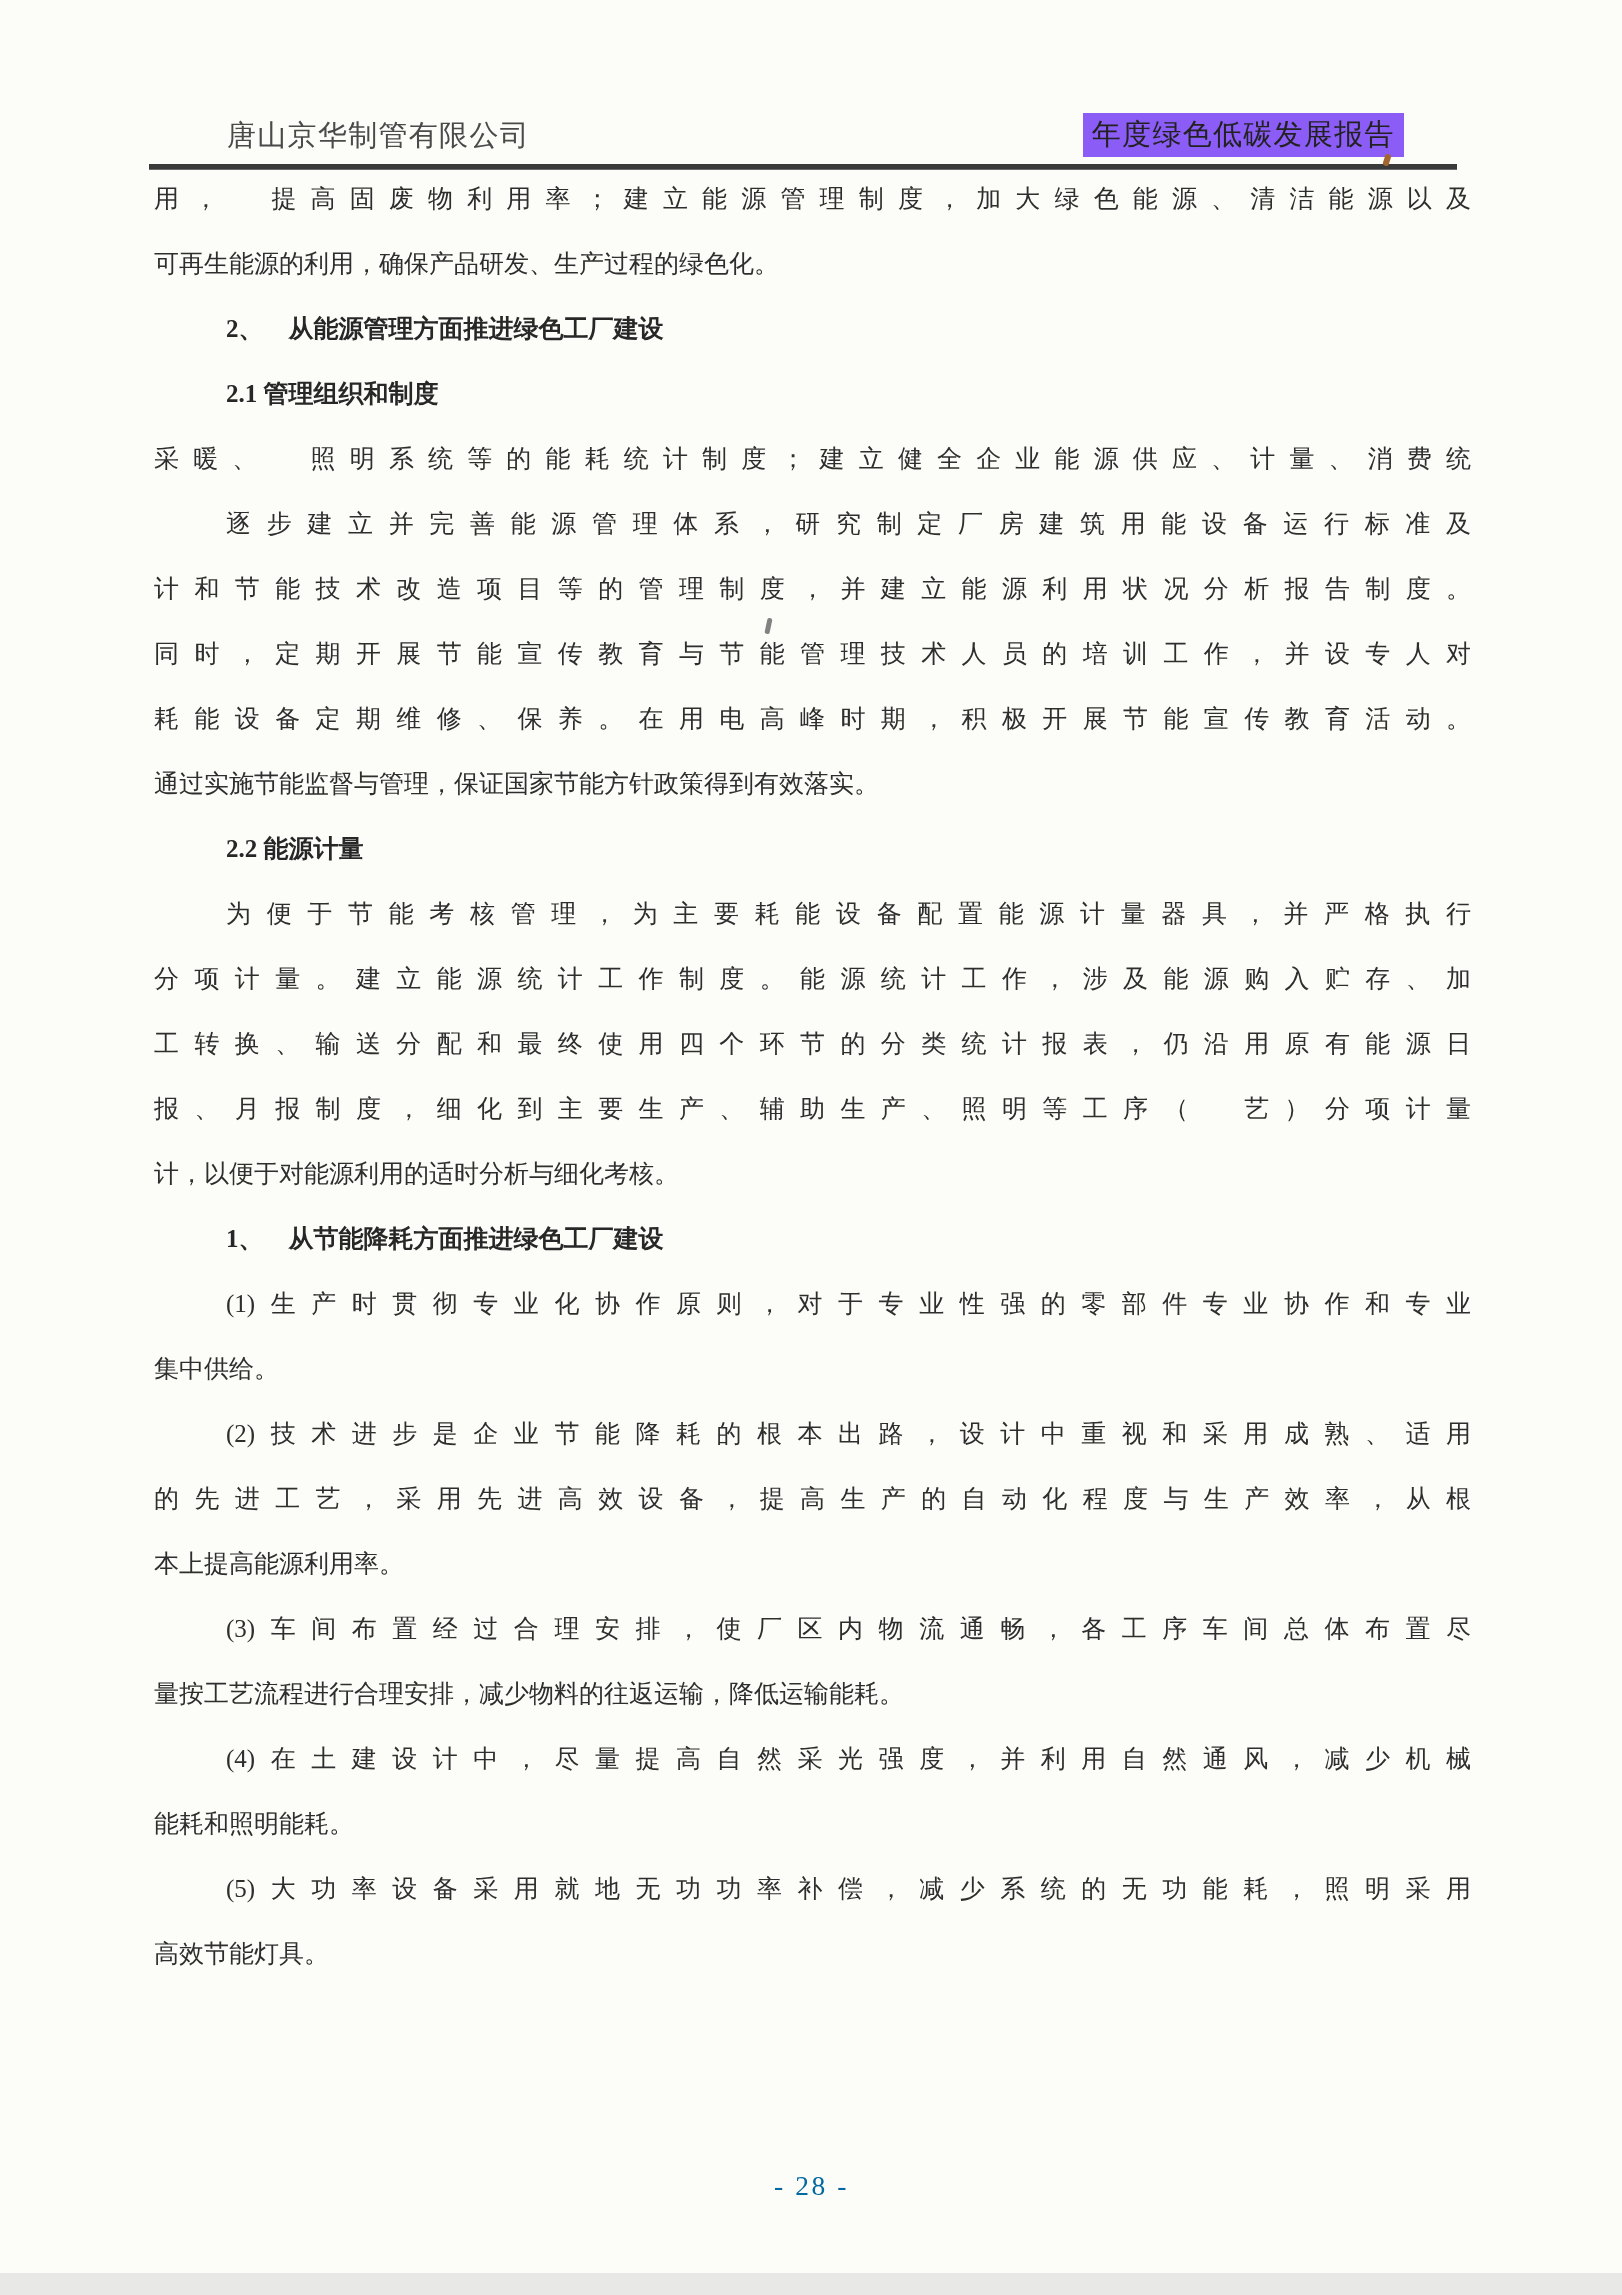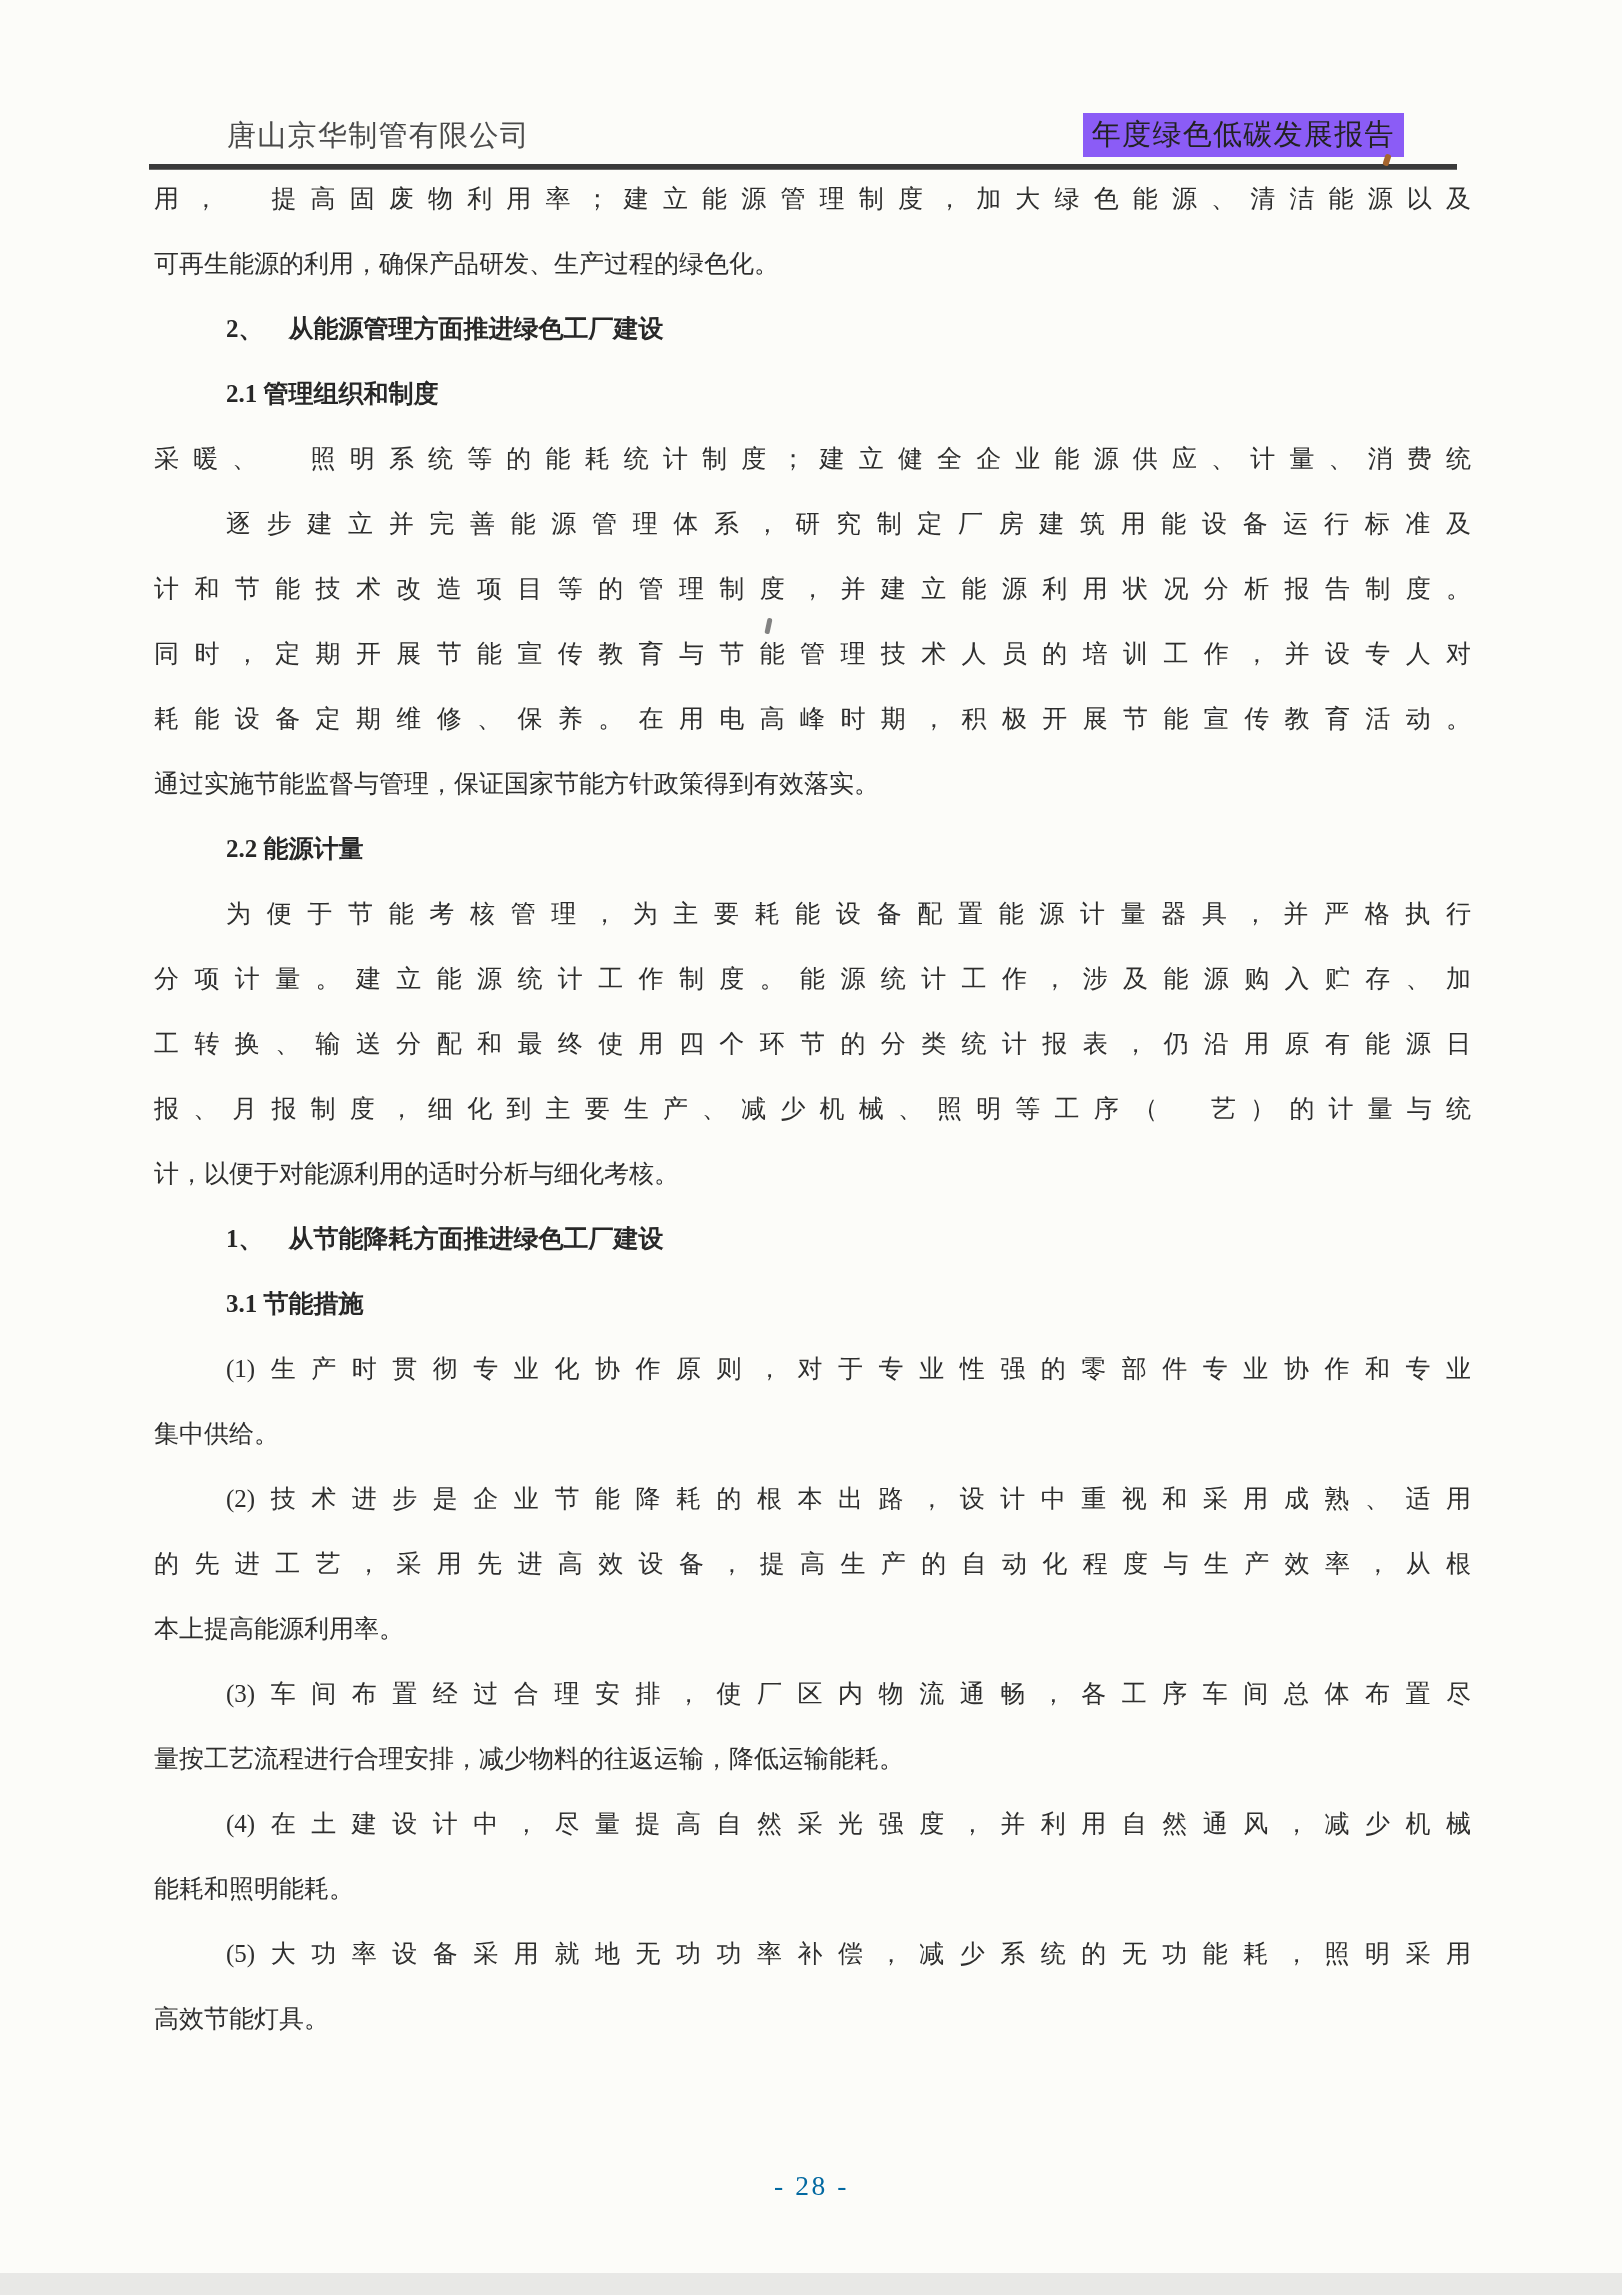--- a/index.html
+++ b/index.html
@@ -84,24 +84,23 @@
     <div class="line j">采暖、　照明系统等的能耗统计制度；建立健全企业能源供应、计量、消费统</div>
     <div class="line j ind">逐步建立并完善能源管理体系，研究制定厂房建筑用能设备运行标准及</div>
     <div class="line j">计和节能技术改造项目等的管理制度，并建立能源利用状况分析报告制度。</div>
     <div class="line j">同时，定期开展节能宣传教育与节能管理技术人员的培训工作，并设专人对</div>
     <div class="line j">耗能设备定期维修、保养。在用电高峰时期，积极开展节能宣传教育活动。</div>
     <div class="line">通过实施节能监督与管理，保证国家节能方针政策得到有效落实。</div>
     <div class="line head">2.2 能源计量</div>
     <div class="line j ind">为便于节能考核管理，为主要耗能设备配置能源计量器具，并严格执行</div>
     <div class="line j">分项计量。建立能源统计工作制度。能源统计工作，涉及能源购入贮存、加</div>
     <div class="line j">工转换、输送分配和最终使用四个环节的分类统计报表，仍沿用原有能源日</div>
-    <div class="line j">报、月报制度，细化到主要生产、减少机械、照明等工序（　艺）的计量与统</div>
+    <div class="line j">报、月报制度，细化到主要生产、辅助生产、照明等工序（　艺）分项计量</div>
     <div class="line">计，以便于对能源利用的适时分析与细化考核。</div>
     <div class="line head">1、　从节能降耗方面推进绿色工厂建设</div>
-    <div class="line head">3.1 节能措施</div>
     <div class="line j ind">(1)生产时贯彻专业化协作原则，对于专业性强的零部件专业协作和专业</div>
     <div class="line">集中供给。</div>
     <div class="line j ind">(2)技术进步是企业节能降耗的根本出路，设计中重视和采用成熟、适用</div>
     <div class="line j">的先进工艺，采用先进高效设备，提高生产的自动化程度与生产效率，从根</div>
     <div class="line">本上提高能源利用率。</div>
     <div class="line j ind">(3)车间布置经过合理安排，使厂区内物流通畅，各工序车间总体布置尽</div>
     <div class="line">量按工艺流程进行合理安排，减少物料的往返运输，降低运输能耗。</div>
     <div class="line j ind">(4)在土建设计中，尽量提高自然采光强度，并利用自然通风，减少机械</div>
     <div class="line">能耗和照明能耗。</div>
     <div class="line j ind">(5)大功率设备采用就地无功功率补偿，减少系统的无功能耗，照明采用</div>

